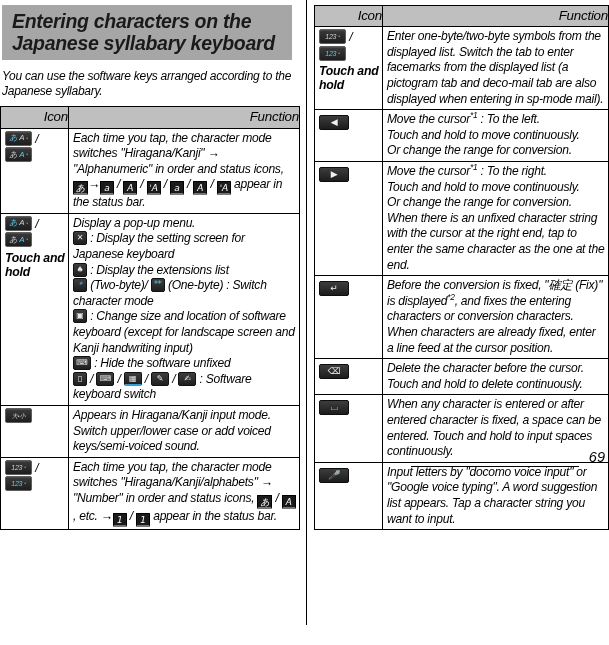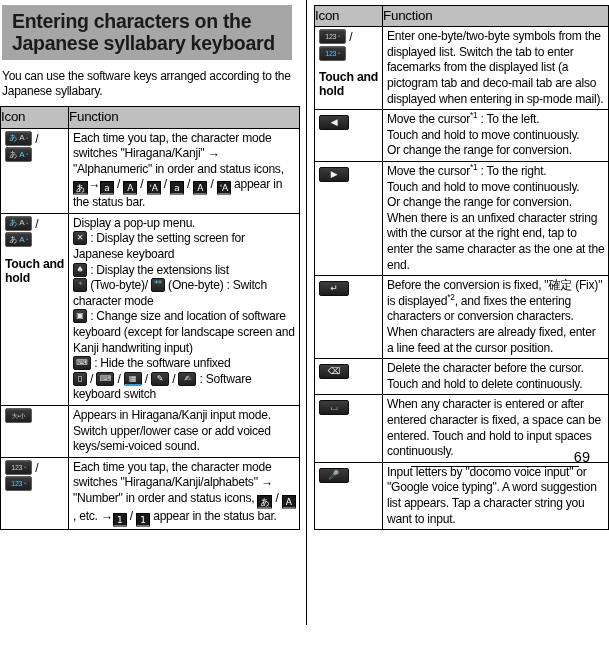--- a/index.html
+++ b/index.html
@@ -8,20 +8,21 @@
     width: 609px; height: 645px;
     background: #ffffff;
     font-family: "Liberation Sans", sans-serif;
     color: #000;
     overflow: hidden;
   }
   #page {
     position: relative;
     width: 609px; height: 477px;
     background: #fff;
+    font-style: italic;
   }
 
   
   .col {
     position: absolute;
     top: 0;
   }
   .col-left  { left: 0px;   width: 300px; }
   .col-right { left: 314px; width: 295px; }
 
@@ -64,36 +65,36 @@
   }
   table.keys th, table.keys td {
     border: 1px solid #000;
     vertical-align: top;
     padding: 2px 3px 2px 4px;
     line-height: 1.29;
     letter-spacing: -0.25px;
   }
   table.keys th {
     background: #bfbfbf;
-    text-align: left;
+    text-align: right;
     font-weight: normal;
     font-size: 13.4px;
     padding: 1px 0 2px 0;
     vertical-align: middle;
     margin-top: 8px;
   }
   .c-icon  { width: 68px; text-align: left; }
   .c-func  { width: auto; }
   td.cell-icon { padding-left: 4px; padding-top: 3px; }
   .touchhold {
     font-weight: bold;
     font-size: 12.3px;
     line-height: 1.13;
     display: block;
-    margin-top: 9px;
+    margin-top: 3px;
   }
 
   
   .chip {
     display: inline-block;
     vertical-align: -3px;
     background: #2b2b2b;
     border: 1px solid #5e5e5e;
     border-radius: 2px;
     color: #fff;
@@ -188,21 +189,21 @@
   }
   .footer-title {
     position: absolute;
     right: 36px; top: 2px;
     font-size: 12.6px;
     font-weight: bold;
     letter-spacing: -0.2px;
   }
   .footer-page {
     position: absolute;
-    right: 19px; top: 0px;
+    right: 4px; top: 0px;
     font-size: 14.5px;
     font-weight: normal;
   }
 </style>
 </head>
 <body>
 
 <div id="page">
 
   <div class="gutter-rule"></div>

